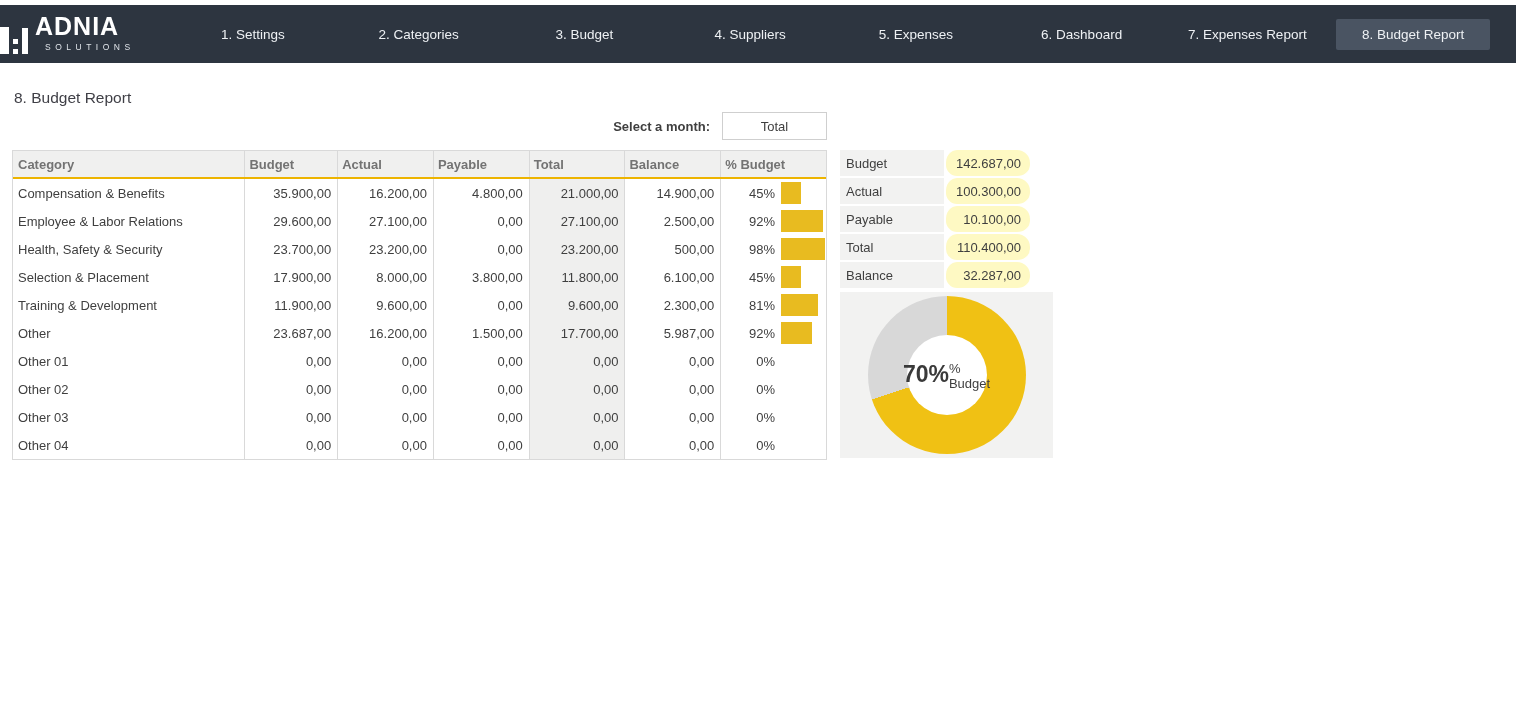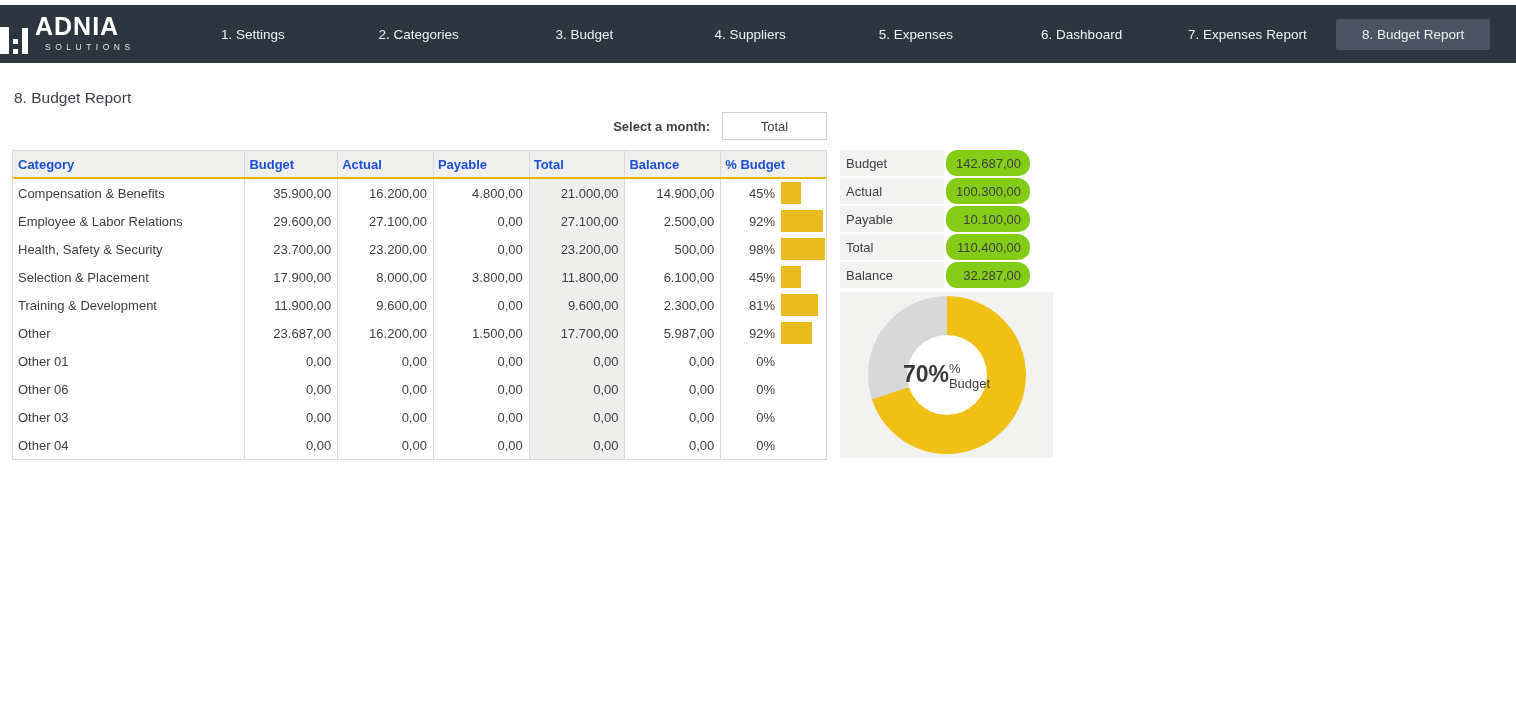--- a/index.html
+++ b/index.html
@@ -34,39 +34,39 @@
                display:flex; align-items:center; justify-content:center; cursor:pointer; }
 
   
   .report-table { position:absolute; left:12px; top:150px; width:815px;
                   border:1px solid #d9d9d9; background:#ffffff; }
   .trow { display:flex; height:28px; }
   .thead-row { background:#f0f0ef; border-bottom:2px solid #edb400; height:28px; }
   .cell { font-size:13px; display:flex; align-items:center; border-right:1px solid #d9d9d9;
           overflow:hidden; white-space:nowrap; }
   .cell:last-child { border-right:none; }
-  .hcell { font-weight:700; color:#1d4ed8; }
+  .hcell { font-weight:700; color:#737373; }
   .c-cat { width:233px; padding-left:5px; }
   .c-num { width:93px; justify-content:flex-end; padding-right:6px; }
   .c-num2 { width:96px; justify-content:flex-end; padding-right:6px; }
   .c-num2.h, .c-num.h, .c-pct.h { justify-content:flex-start; padding-left:4px; }
   .c-total { background:#efefee; }
   .thead-row .c-total { background:#f0f0ef; }
   .c-pct { width:105px; }
   .pct-txt { width:54px; text-align:right; font-size:13px; }
   .pct-barbox { width:45px; height:22px; margin-left:6px; display:flex; align-items:center; }
   .pct-bar { height:22px; background:#e8bb20; }
 
   
   .side { position:absolute; left:840px; top:150px; width:213px; }
   .sum-row { display:flex; height:28px; margin-bottom:0; }
   .sum-row + .sum-row { margin-top:0; }
   .sum-label { width:104px; background:#f2f2f1; border-bottom:2px solid #ffffff;
                display:flex; align-items:center; padding-left:6px; font-size:13px; }
-  .sum-value { width:86px; background:#84cc16; border-bottom:2px solid #ffffff; border-left:2px solid #ffffff;
+  .sum-value { width:86px; background:#fef9c3; border-bottom:2px solid #ffffff; border-left:2px solid #ffffff;
                display:flex; align-items:center; justify-content:flex-end; padding-right:9px; font-size:13px;border-radius:13px; }
 
   
   .chart-area { position:absolute; left:0; top:142px; width:213px; height:166px; background:#f2f2f1; }
   .donut { position:absolute; left:50%; top:50%; transform:translate(-50%,-50%);
            width:158px; height:158px; border-radius:50%; }
   .donut-hole { position:absolute; left:50%; top:50%; transform:translate(-50%,-50%);
                 width:80px; height:80px; background:#ffffff; border-radius:50%;
                 display:flex; flex-direction:row; align-items:center; justify-content:center; }
   .donut-big { font-size:23px; font-weight:700; color:#3a3a3a; line-height:1.1; }
@@ -223,21 +223,21 @@
         <div class="cell c-num2 c-total">0,00</div>
         <div class="cell c-num2">0,00</div>
         <div class="cell c-pct">
           <div class="pct-txt">0%</div>
           <div class="pct-barbox">
             <div class="pct-bar" style="width: 0px; background: rgb(232, 187, 32);"></div>
           </div>
         </div>
       </div>
       <div class="trow">
-        <div class="cell c-cat">Other 06</div>
+        <div class="cell c-cat">Other 02</div>
         <div class="cell c-num">0,00</div>
         <div class="cell c-num2">0,00</div>
         <div class="cell c-num2">0,00</div>
         <div class="cell c-num2 c-total">0,00</div>
         <div class="cell c-num2">0,00</div>
         <div class="cell c-pct">
           <div class="pct-txt">0%</div>
           <div class="pct-barbox">
             <div class="pct-bar" style="width: 0px; background: rgb(232, 187, 32);"></div>
           </div>

